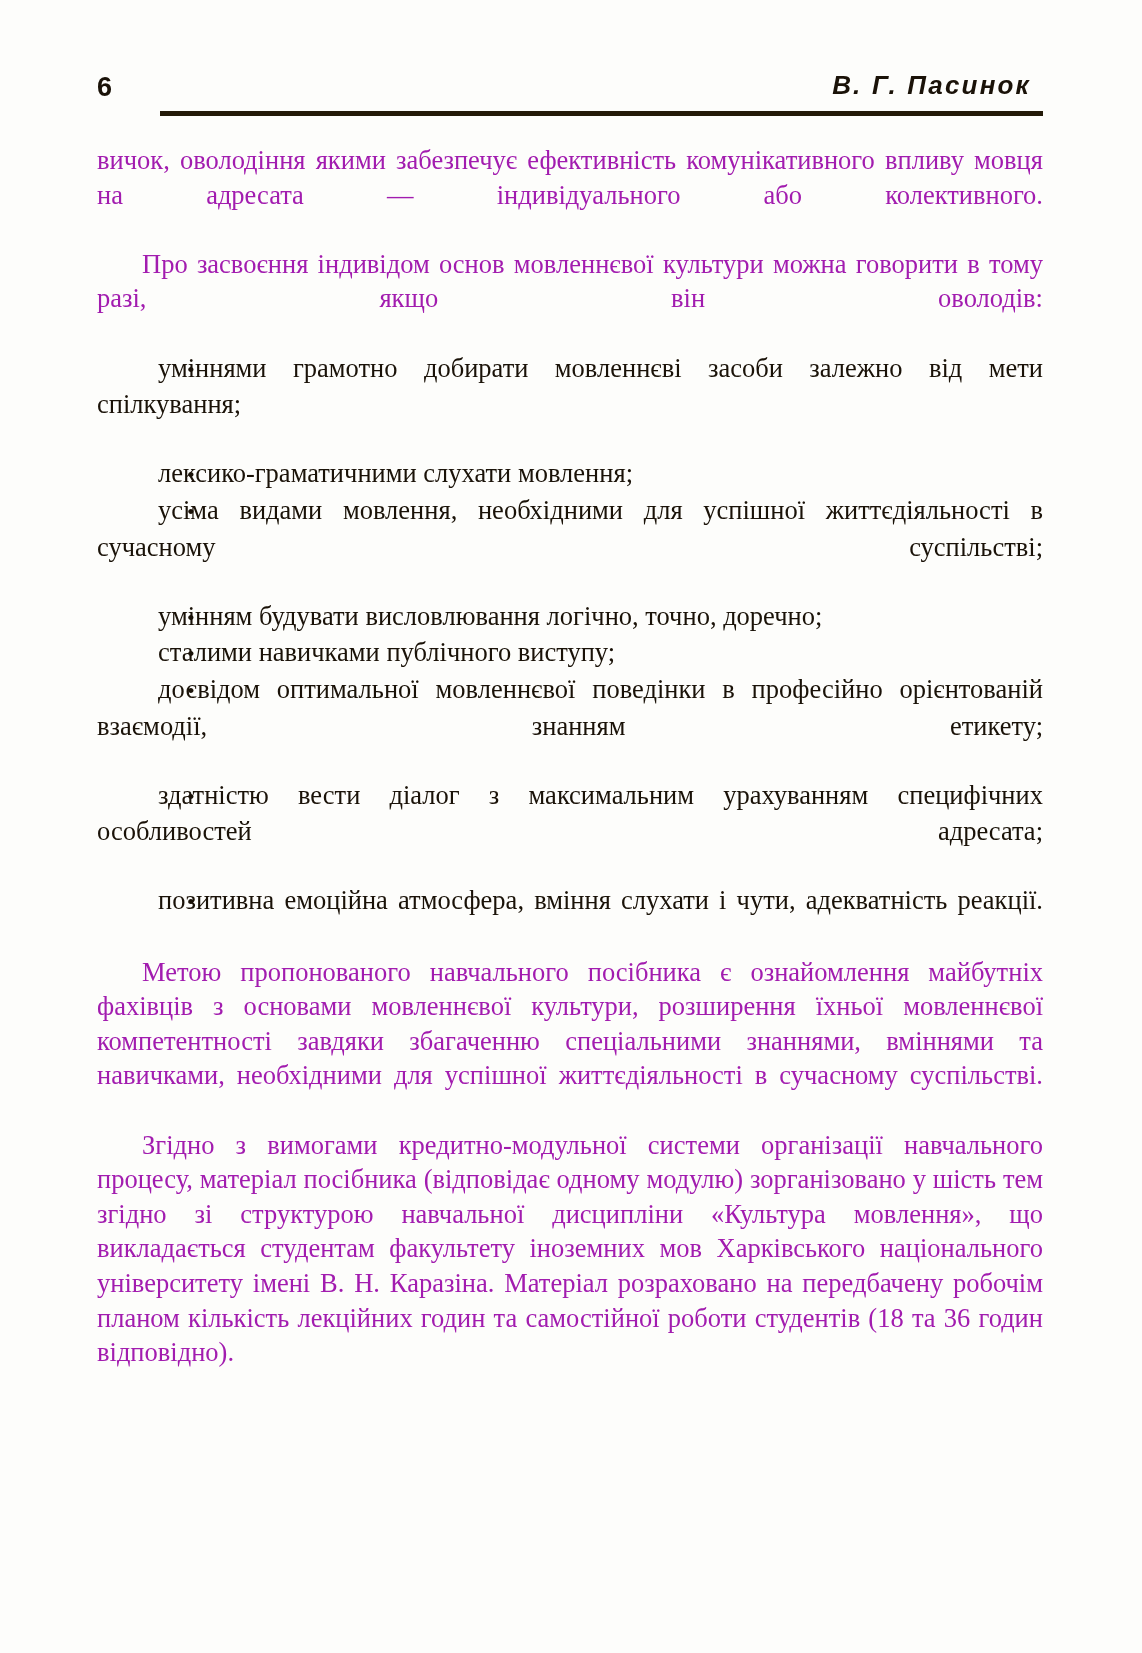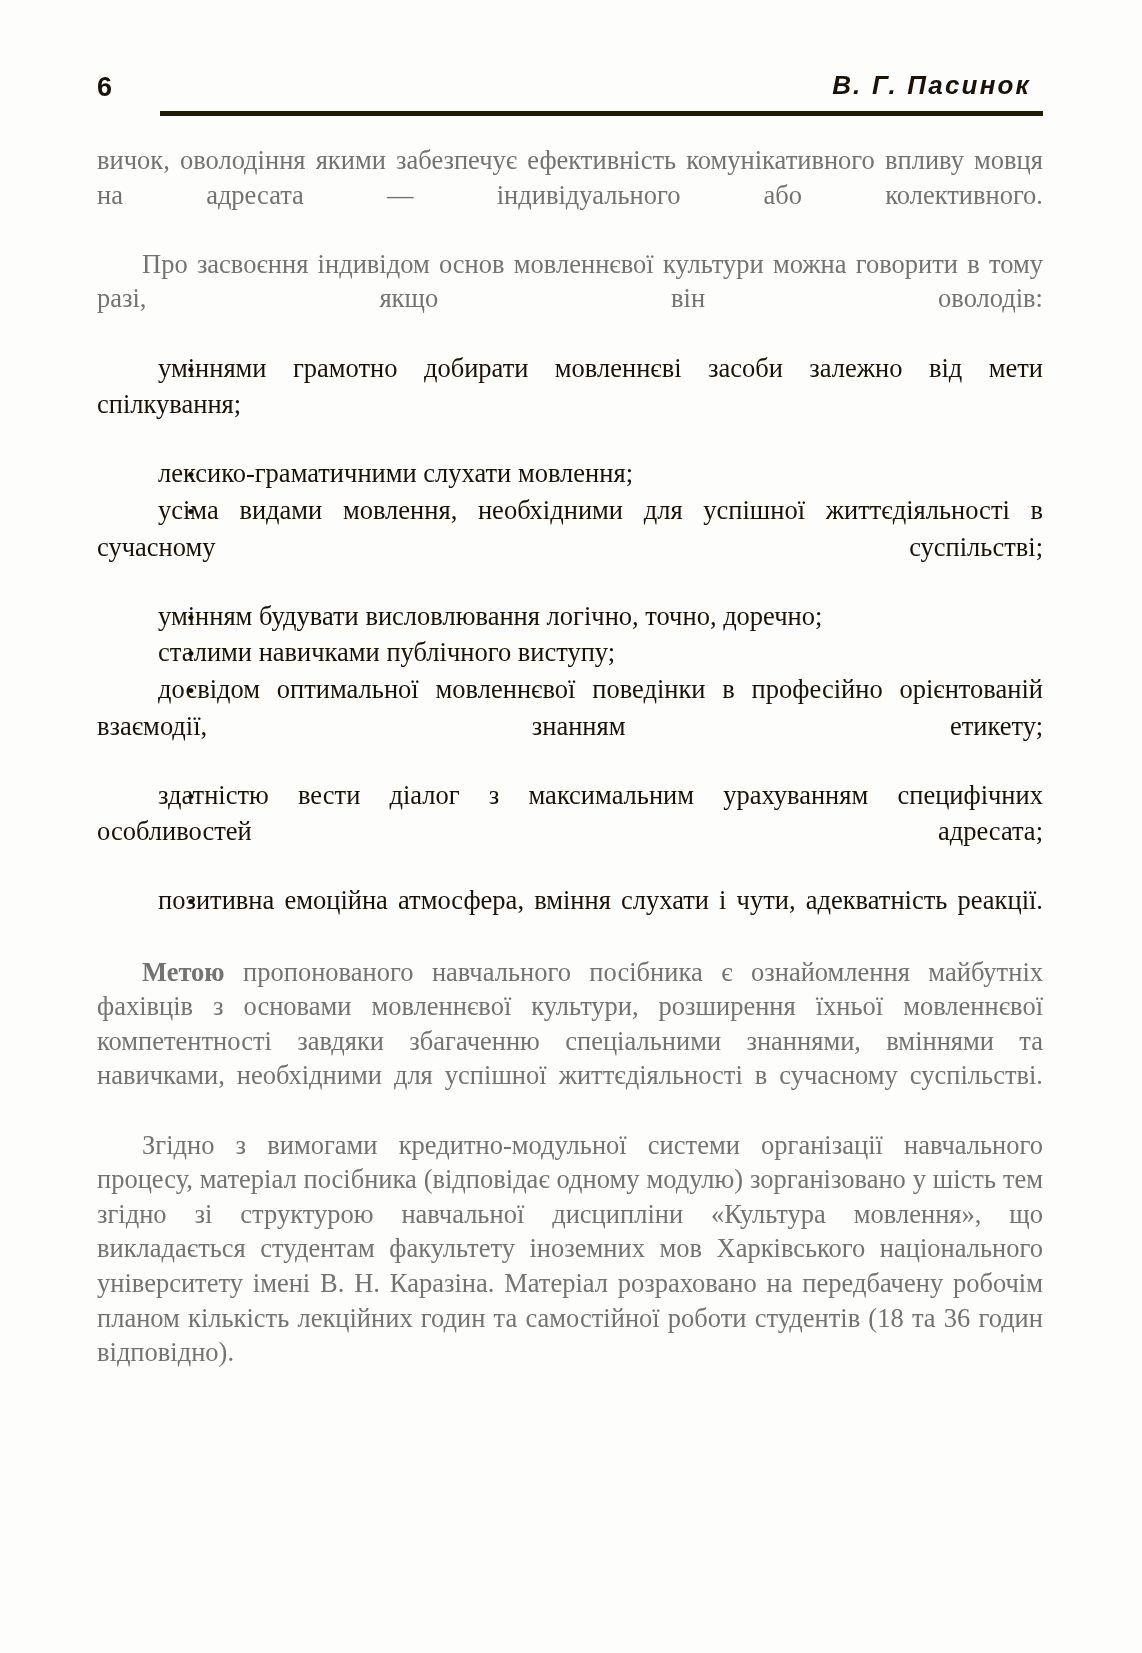--- a/index.html
+++ b/index.html
@@ -70,41 +70,41 @@
   }
 
   p.para {
     margin: 0;
     font-size: 26.5px;
     line-height: 34.6px;
     text-align: justify;
     text-justify: inter-word;
     -webkit-hyphens: none;
     hyphens: none;
-    color: #737373;
+    color: #a21caf;
     word-spacing: 0px;
   }
   p.para.indent {
     text-indent: 45px;
   }
   p.para.flush {
     text-indent: 0;
   }
   
   p.para::after {
     content: "";
     display: inline-block;
     width: 100%;
   }
   p.para.no-stretch::after {
     content: none;
   }
 
   .lead {
-    font-weight: bold;
+    font-weight: normal;
   }
 
   
   p.bullet {
     margin: 0;
     font-size: 26.5px;
     line-height: 34.6px;
     text-align: justify;
     color: #1a1208;
     text-indent: 45px;

